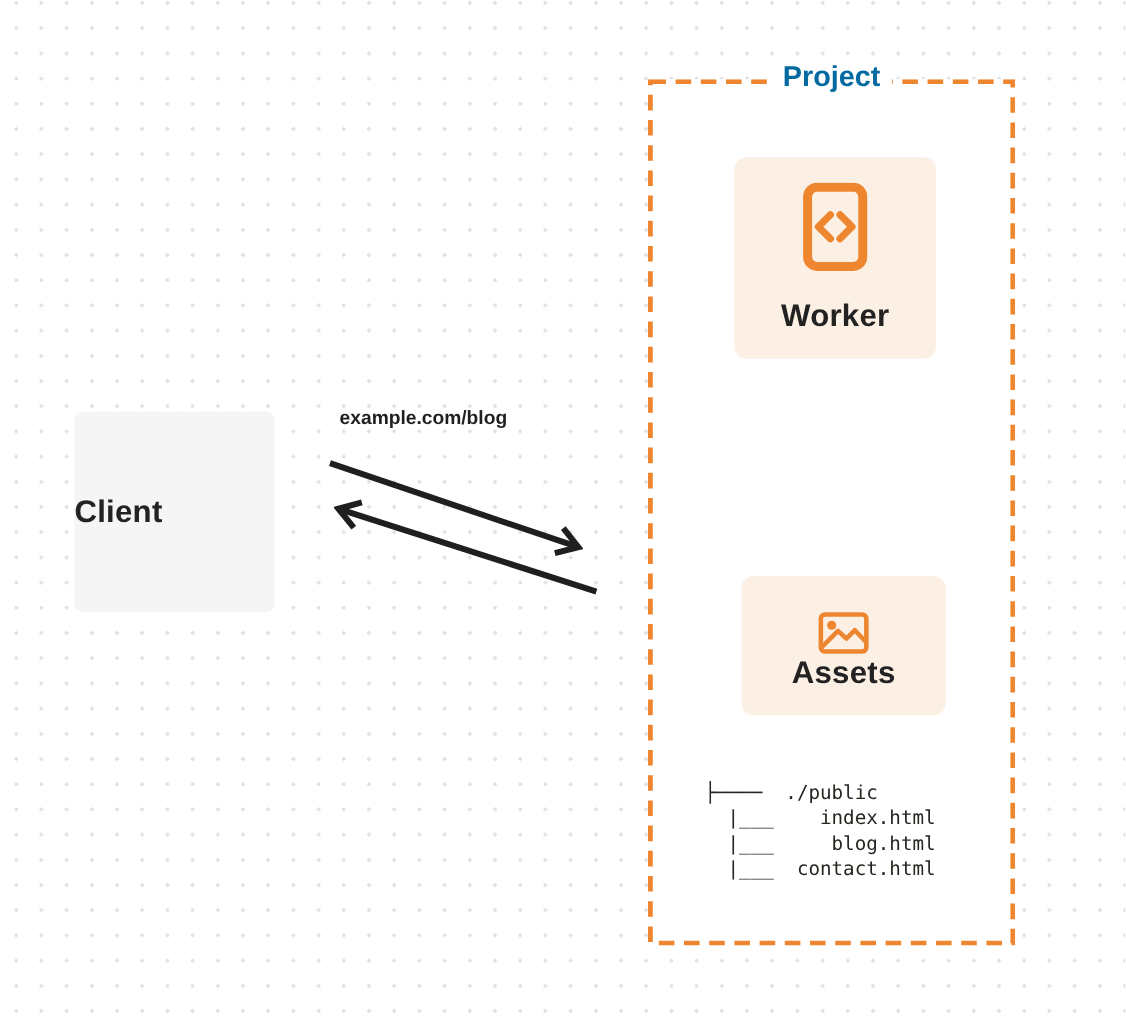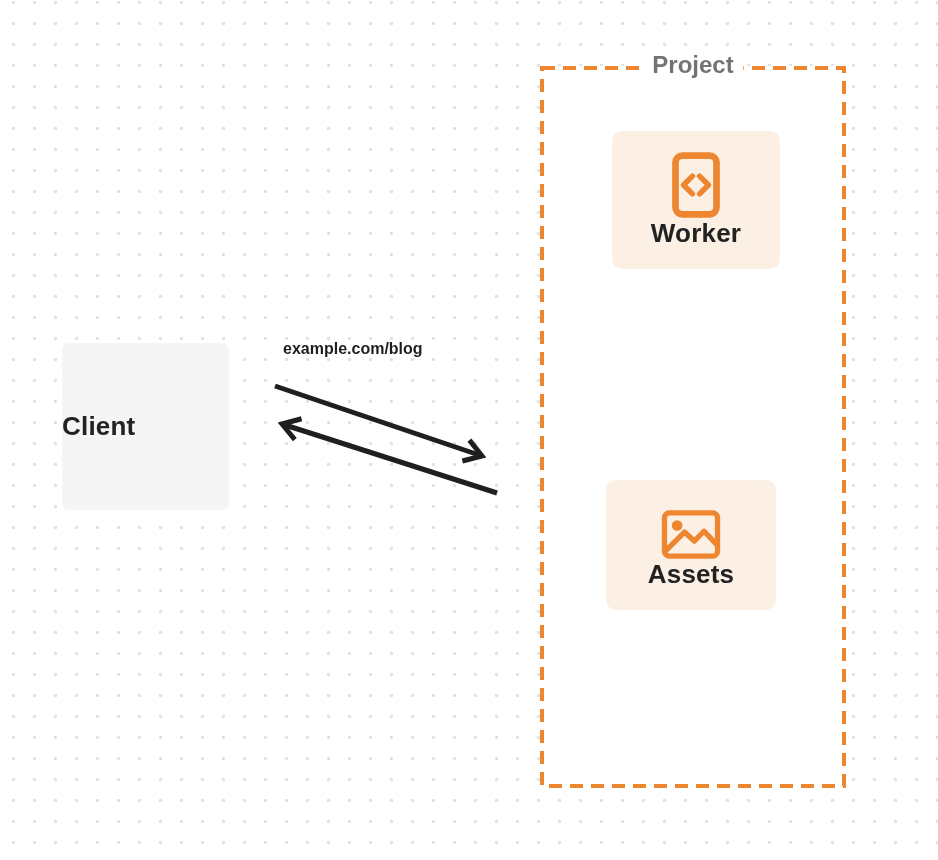--- a/index.html
+++ b/index.html
@@ -76,44 +76,44 @@
   }
   .project-label {
     position: absolute;
     left: 50%;
     top: 0;
     transform: translate(-50%, -54%);
     background: #ffffff;
     padding: 0 10px;
     font-size: 24px;
     font-weight: 700;
-    color: #737373;
+    color: #0369a1;
     white-space: nowrap;
   }
 
   
   .card {
     position: absolute;
     background: #fcf0e5;
     border-radius: 10px;
     display: flex;
     flex-direction: column;
     align-items: center;
   }
   .card-worker {
     left: 72px;
     top: 65px;
     width: 168px;
-    height: 138px;
+    height: 168px;
   }
   .card-assets {
-    left: 66px;
+    left: 78px;
     top: 414px;
     width: 170px;
-    height: 130px;
+    height: 116px;
   }
   .card-worker .card-icon { margin-top: 21px; }
   .card-assets .card-icon { margin-top: 30px; }
   .card .node-label { margin-top: auto; margin-bottom: 20px; }
 
   
   .file-tree {
     position: absolute;
     left: 47px;
     top: 584px;
@@ -170,15 +170,21 @@
               <rect x="3.5" y="3.5" width="65" height="53" rx="6"></rect>
             </clipPath>
         </defs>
         <rect x="3.5" y="3.5" width="65" height="53" rx="6" fill="none" stroke="#ee8630" stroke-width="6.5"></rect>
         <circle cx="19" cy="19" r="6.5" fill="#ee8630"></circle>
         <path d="M 4 51 L 28 27 L 40 38 L 52 26 L 69 44" fill="none" stroke="#ee8630" stroke-width="6.5" stroke-linejoin="round" stroke-linecap="round" clip-path="url(#imgclip)"></path>
       </svg>
       <span class="node-label">Assets</span>
     </div>
 
+    <div class="file-tree">
+      <div>├────  ./public</div>
+      <div>  |___    index.html</div>
+      <div>  |___     blog.html</div>
+      <div>  |___  contact.html</div>
+    </div>
   </div>
 
 </div>
 
 </body></html>

